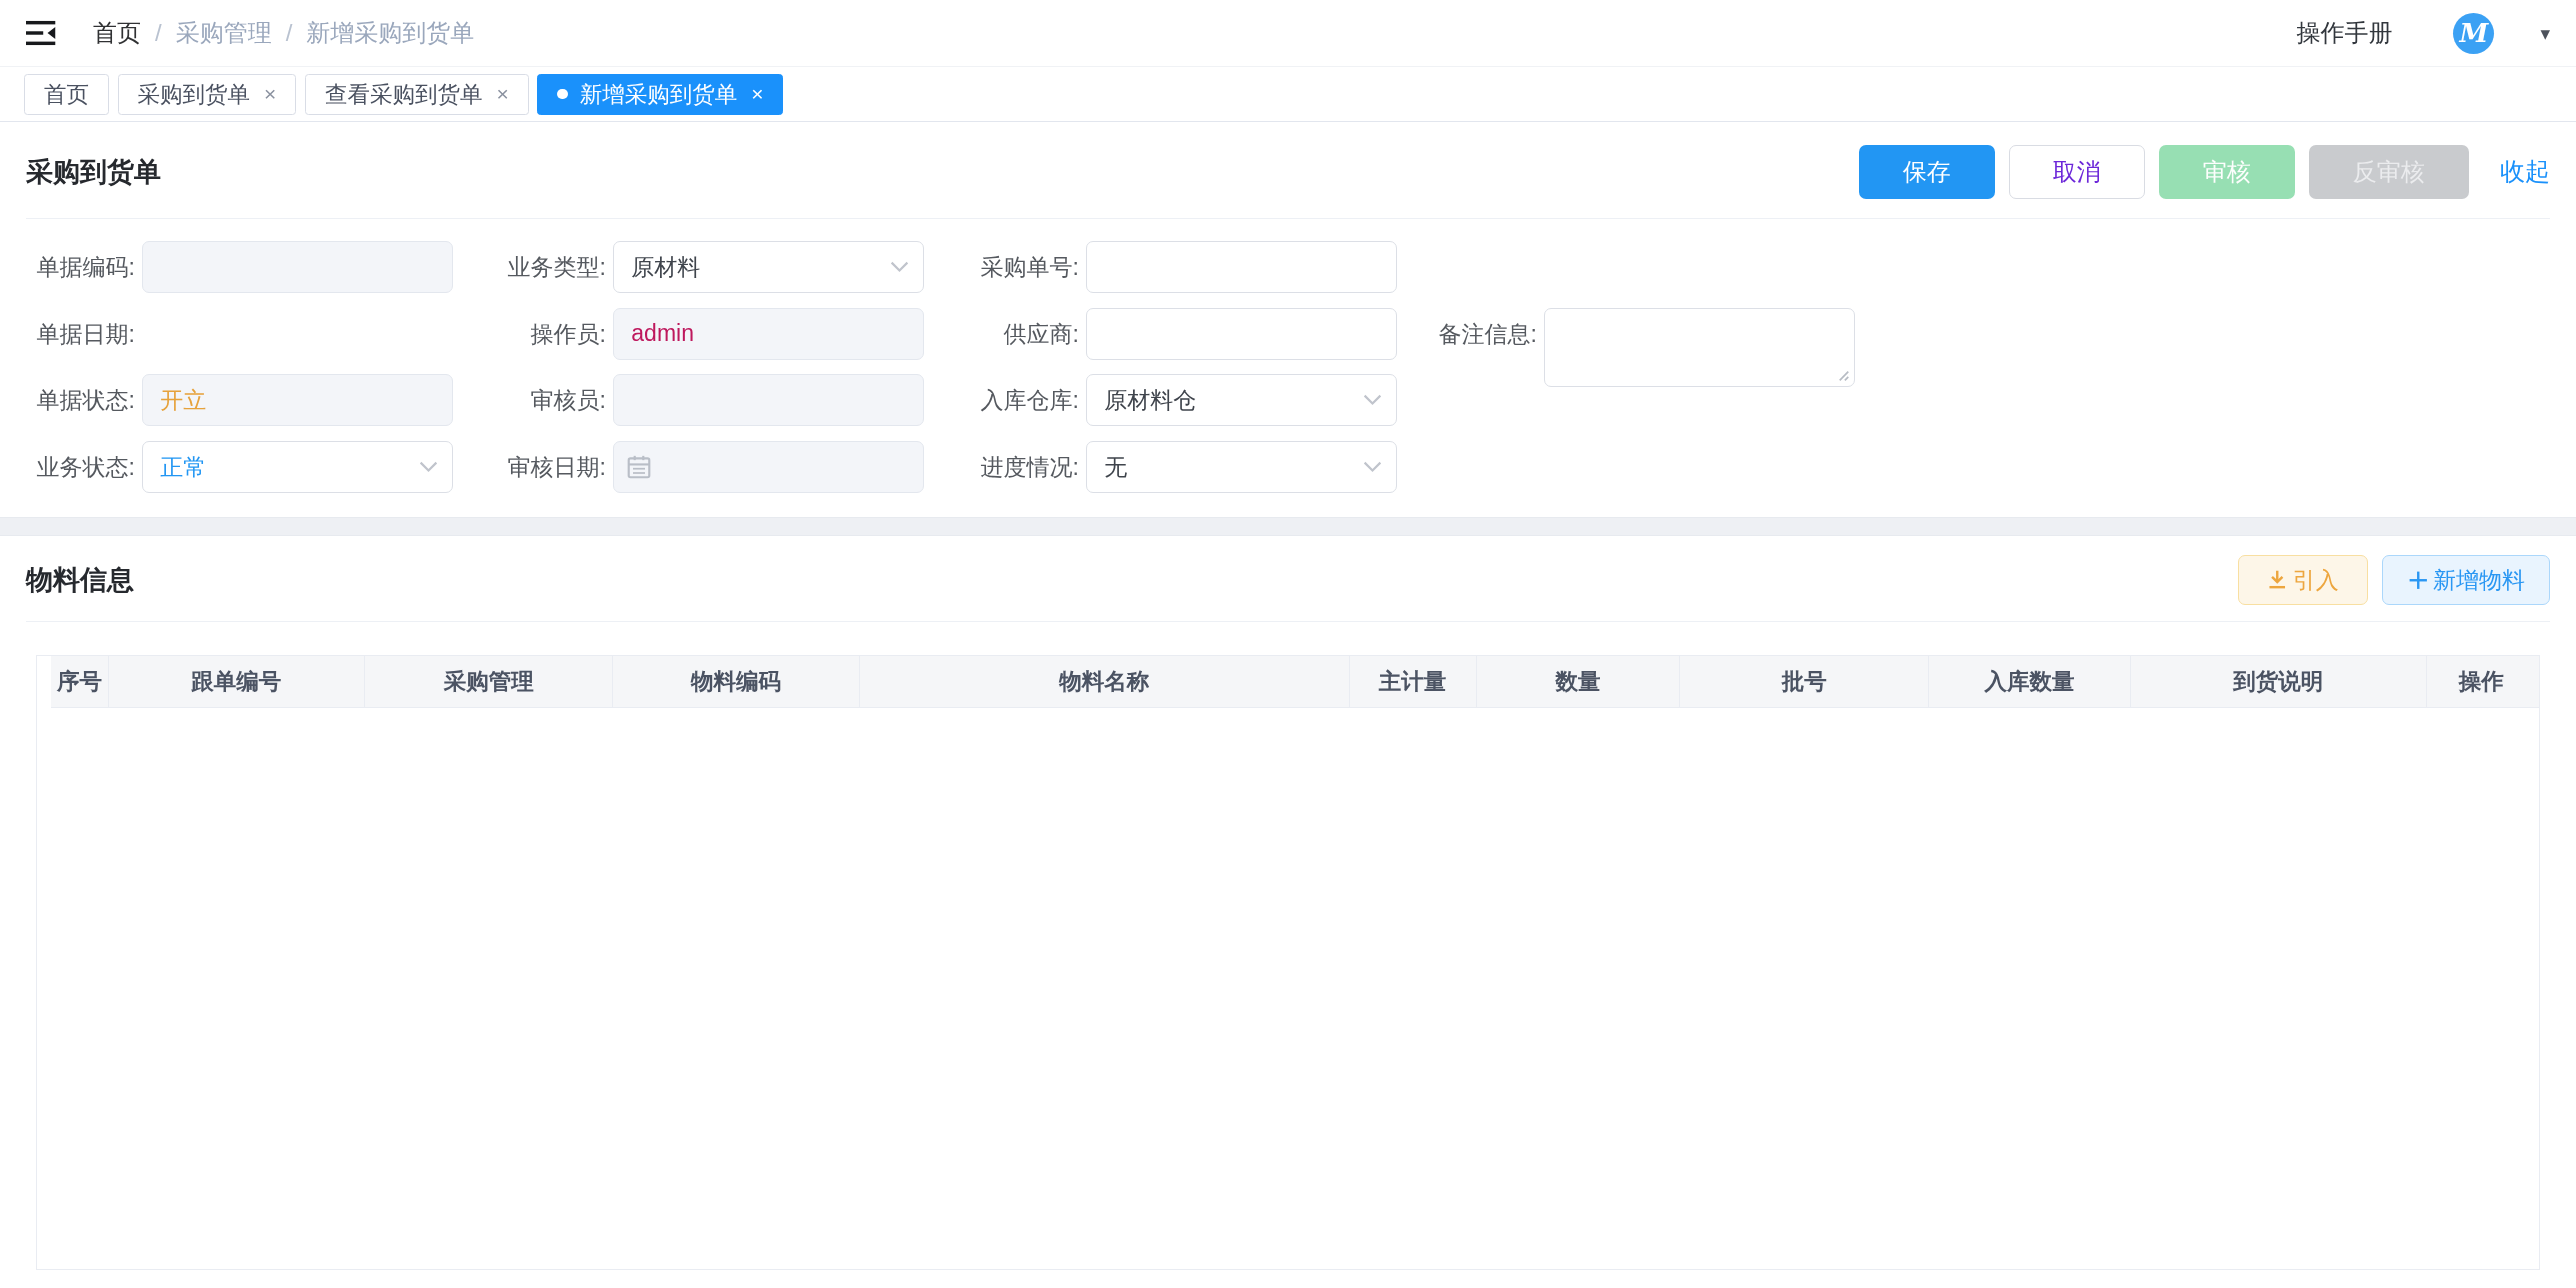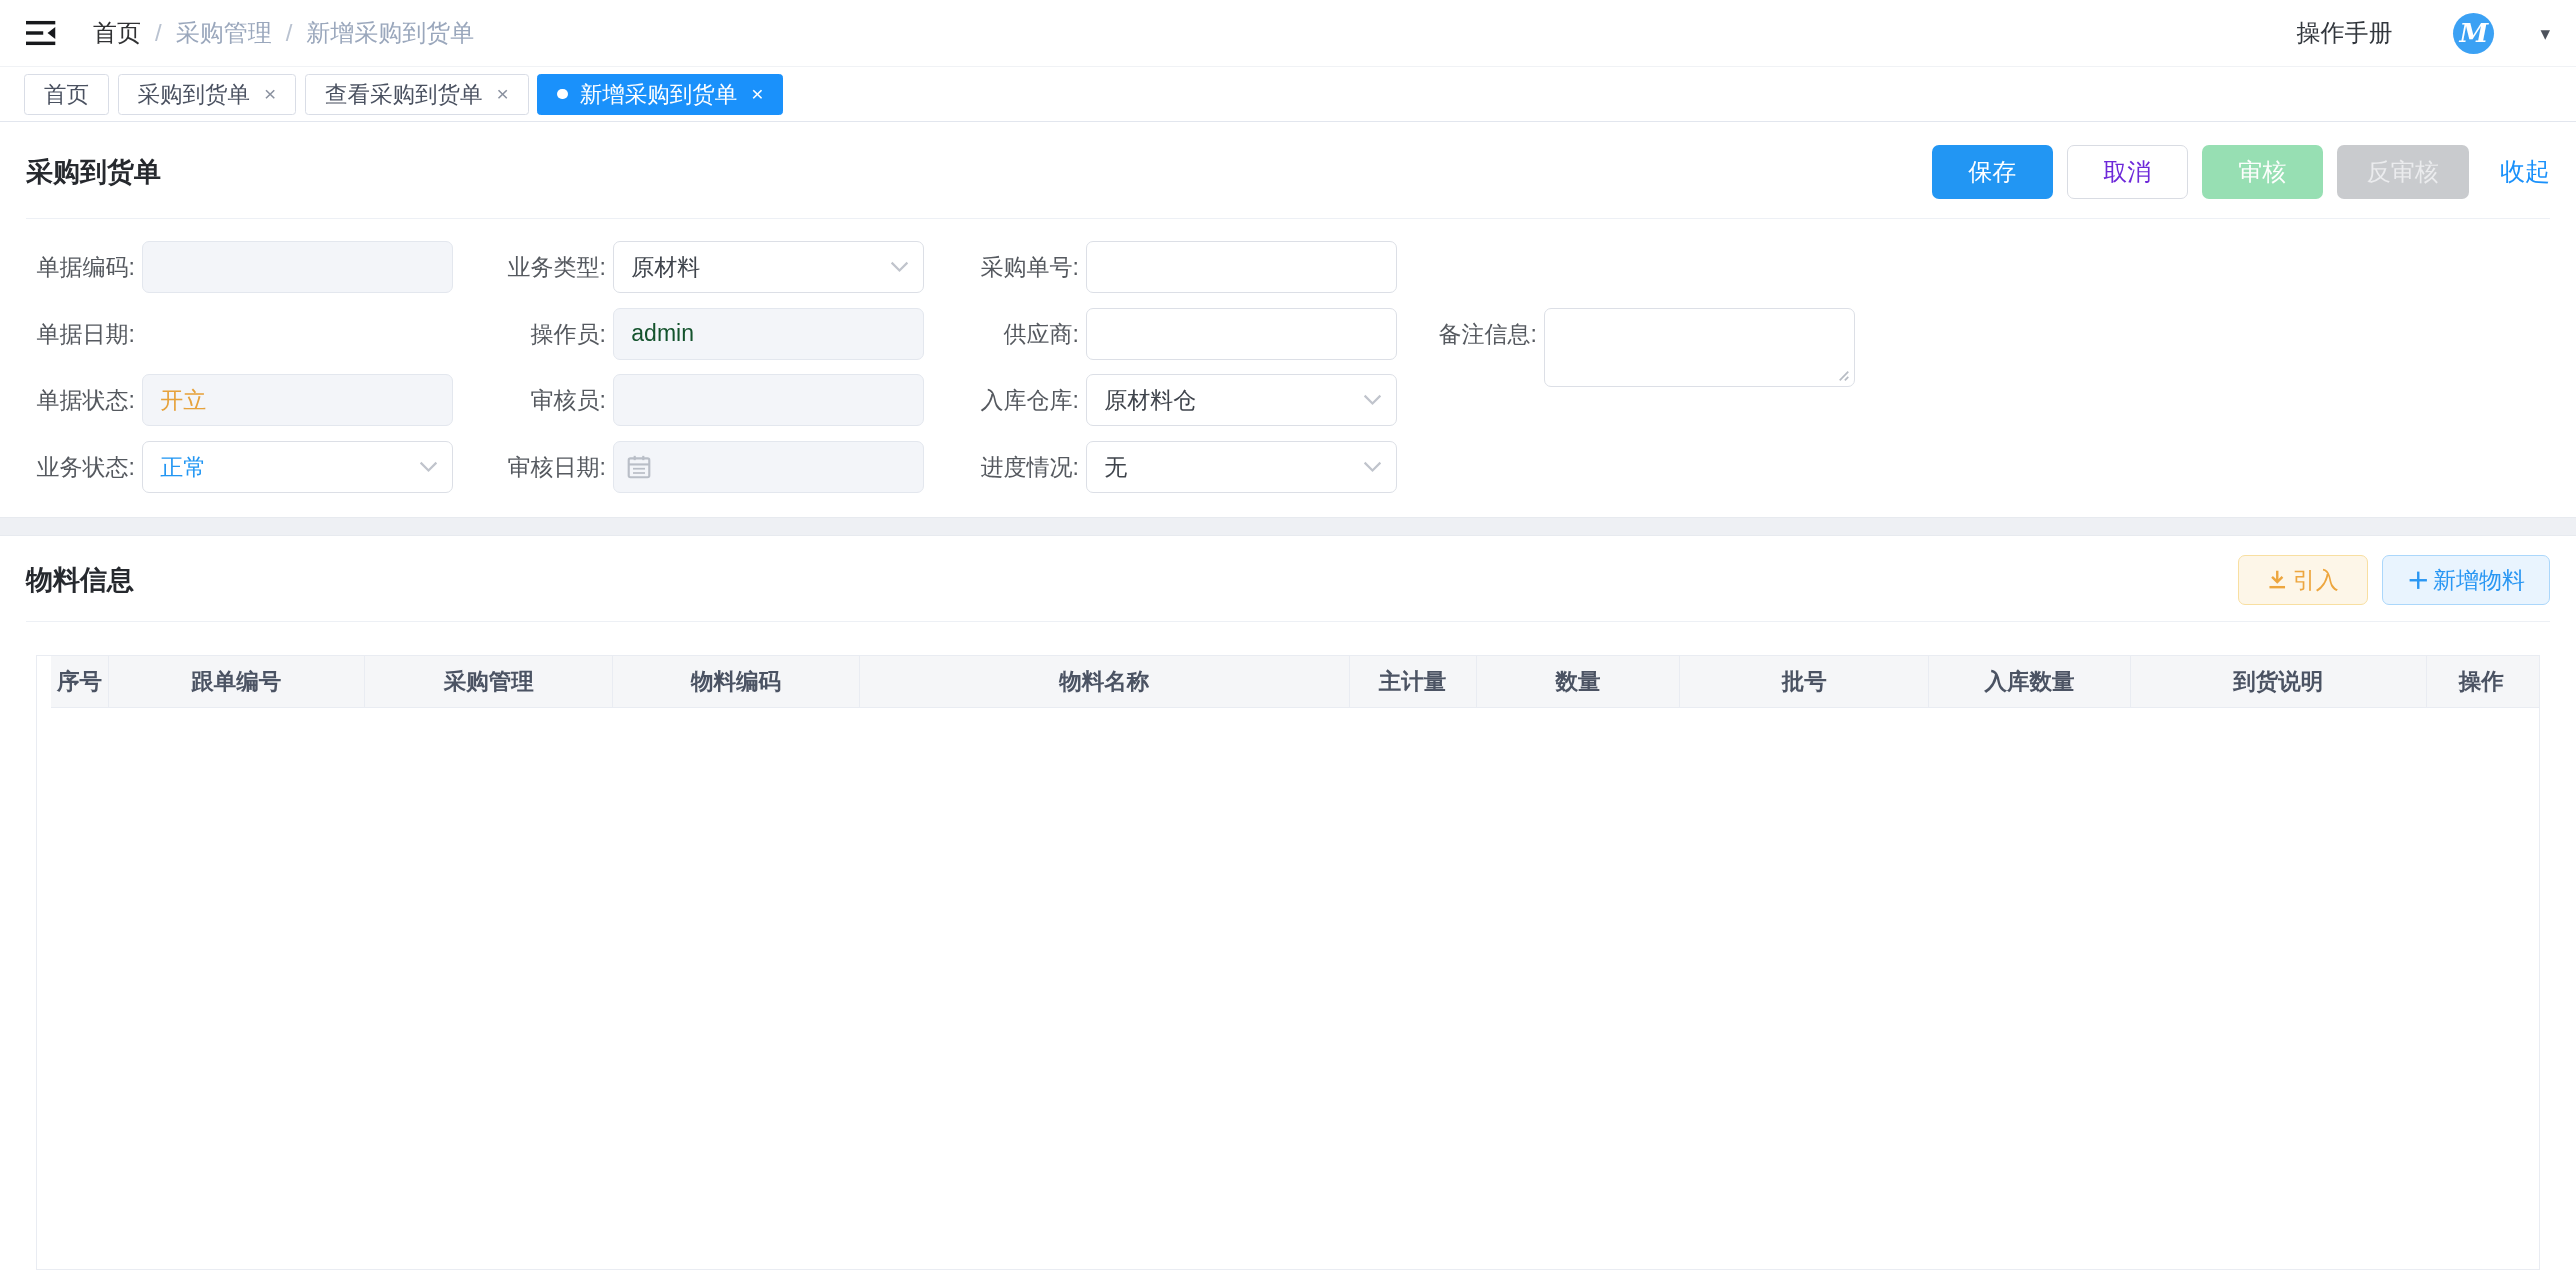--- a/index.html
+++ b/index.html
@@ -41,21 +41,21 @@
   .tab .tab-x { margin-left: 14px; font-size: 21px; color: #8a919f; cursor: pointer; }
   .tab.active { background: #1a91fb; border-color: #1a91fb; color: #fff; }
   .tab.active .tab-x { color: #fff; }
   .tab-dot { width: 10.4px; height: 10.4px; border-radius: 50%; background: #fff; margin-right: 12px; }
   
   .card { background: #fff; padding: 0 26px; }
   .card-head { display: flex; align-items: center; padding: 22.5px 0 19px; }
   .card-title { font-size: 27px; font-weight: 600; color: #26292e; }
   .head-actions { margin-left: auto; display: flex; align-items: center; gap: 14px; }
   .btn {
-    height: 54px; min-width: 121px; padding: 0 29px; border-radius: 7px;
+    height: 54px; min-width: 121px; padding: 0 43px; border-radius: 7px;
     font-size: 24px; border: 1.7px solid transparent; display: inline-flex;
     align-items: center; justify-content: center; cursor: pointer;
     font-family: inherit;
   }
   .btn-primary { background: #2296f3; color: #fff; }
   .btn-plain { background: #fff; border-color: #d9dce3; color: #6d28d9; }
   .btn-audit { background: #97dfb3; color: #fdfefd; cursor: not-allowed; }
   .btn-unaudit { background: #c9cbce; color: #ebecee; cursor: not-allowed; }
   .collapse-link { font-size: 25px; color: #1a91fb; margin-left: 17.3px; cursor: pointer; white-space: nowrap; }
   .divider { border-top: 1.7px solid #edf0f5; }
@@ -72,21 +72,21 @@
     width: 121px; text-align: right; margin-right: 7px; font-size: 23px;
     color: #55595f; line-height: 52px; white-space: nowrap; flex: 0 0 auto;
   }
   .cell.c1 .lab { width: 109px; }
   .field-wrap { position: relative; }
   .ipt {
     width: 311px; height: 52px; border: 1.7px solid #dcdfe6; border-radius: 7px;
     background: #fff; padding: 0 17.3px; font-size: 23px; color: #3f444c;
     outline: none; font-family: inherit;
   }
-  .ipt.disabled { background: #f3f5f9; border-color: #e3e7ee; color: #14532d; cursor: not-allowed; }
+  .ipt.disabled { background: #f3f5f9; border-color: #e3e7ee; color: #be185d; cursor: not-allowed; }
   .ipt.warn-text { color: #e6a23c; }
   .ipt.blue-text { color: #2296f3; }
   .ipt.with-icon { padding-left: 50px; }
   .ipt.select { padding-right: 45px; cursor: pointer; }
   .field-icon { position: absolute; left: 14px; top: 50%; transform: translateY(-50%); display: flex; }
   .chev { position: absolute; right: 14px; top: 50%; transform: translateY(-50%); display: flex; }
   .upload-box {
     width: 309px; height: 52px; border: 1.7px solid #dcdfe6; border-radius: 7px;
     background: #fff; display: flex; align-items: center; padding: 0 17.3px; cursor: pointer;
   }

